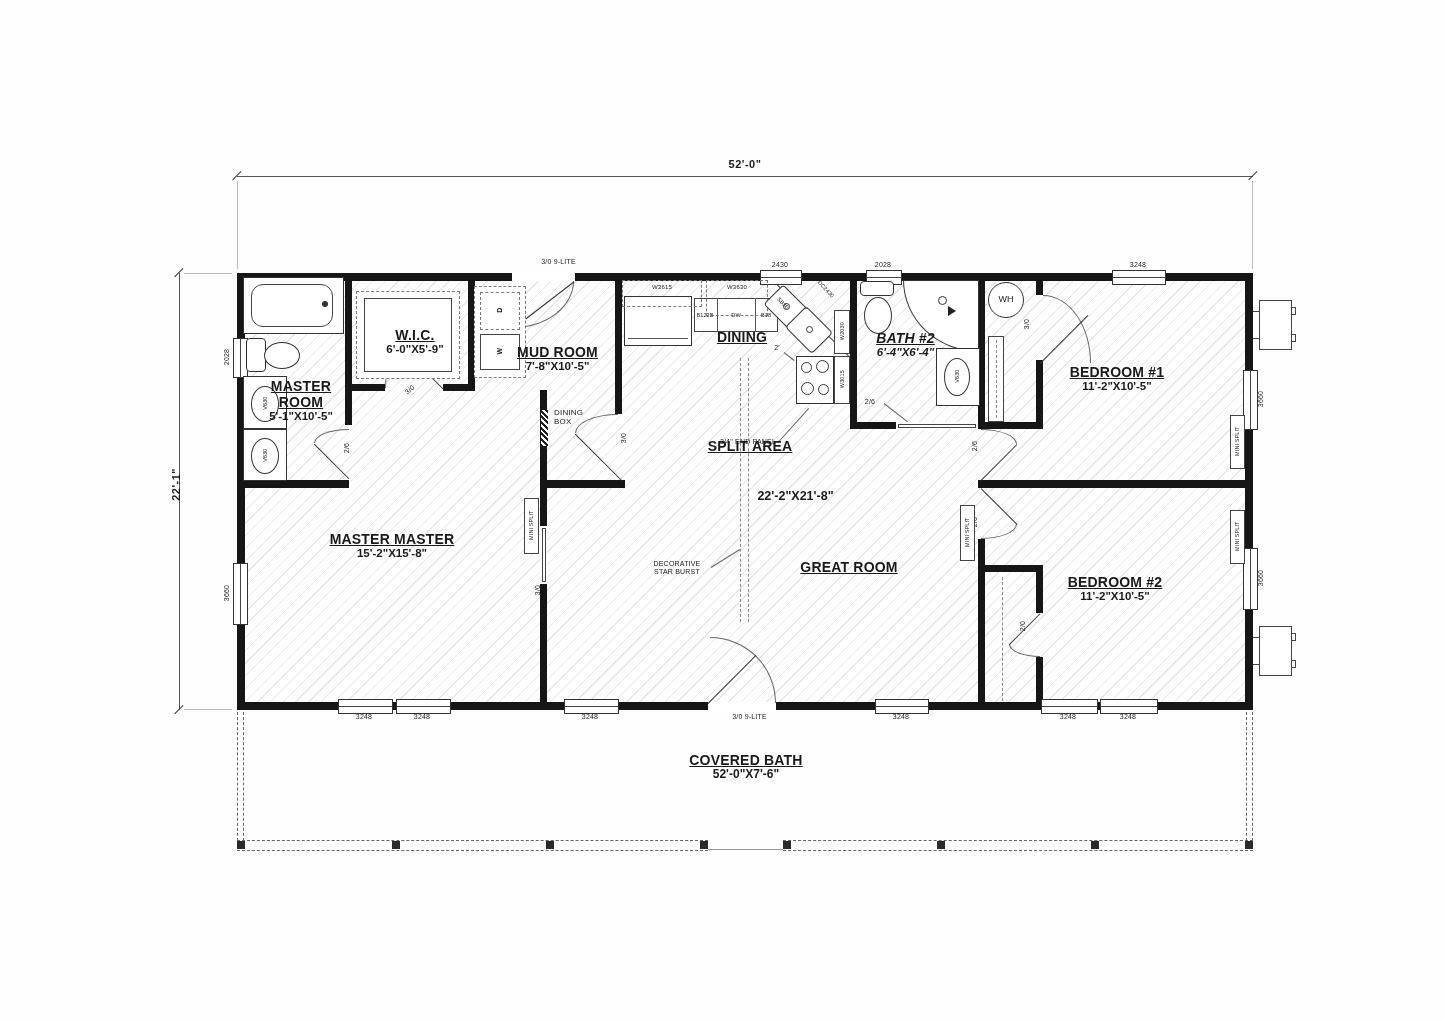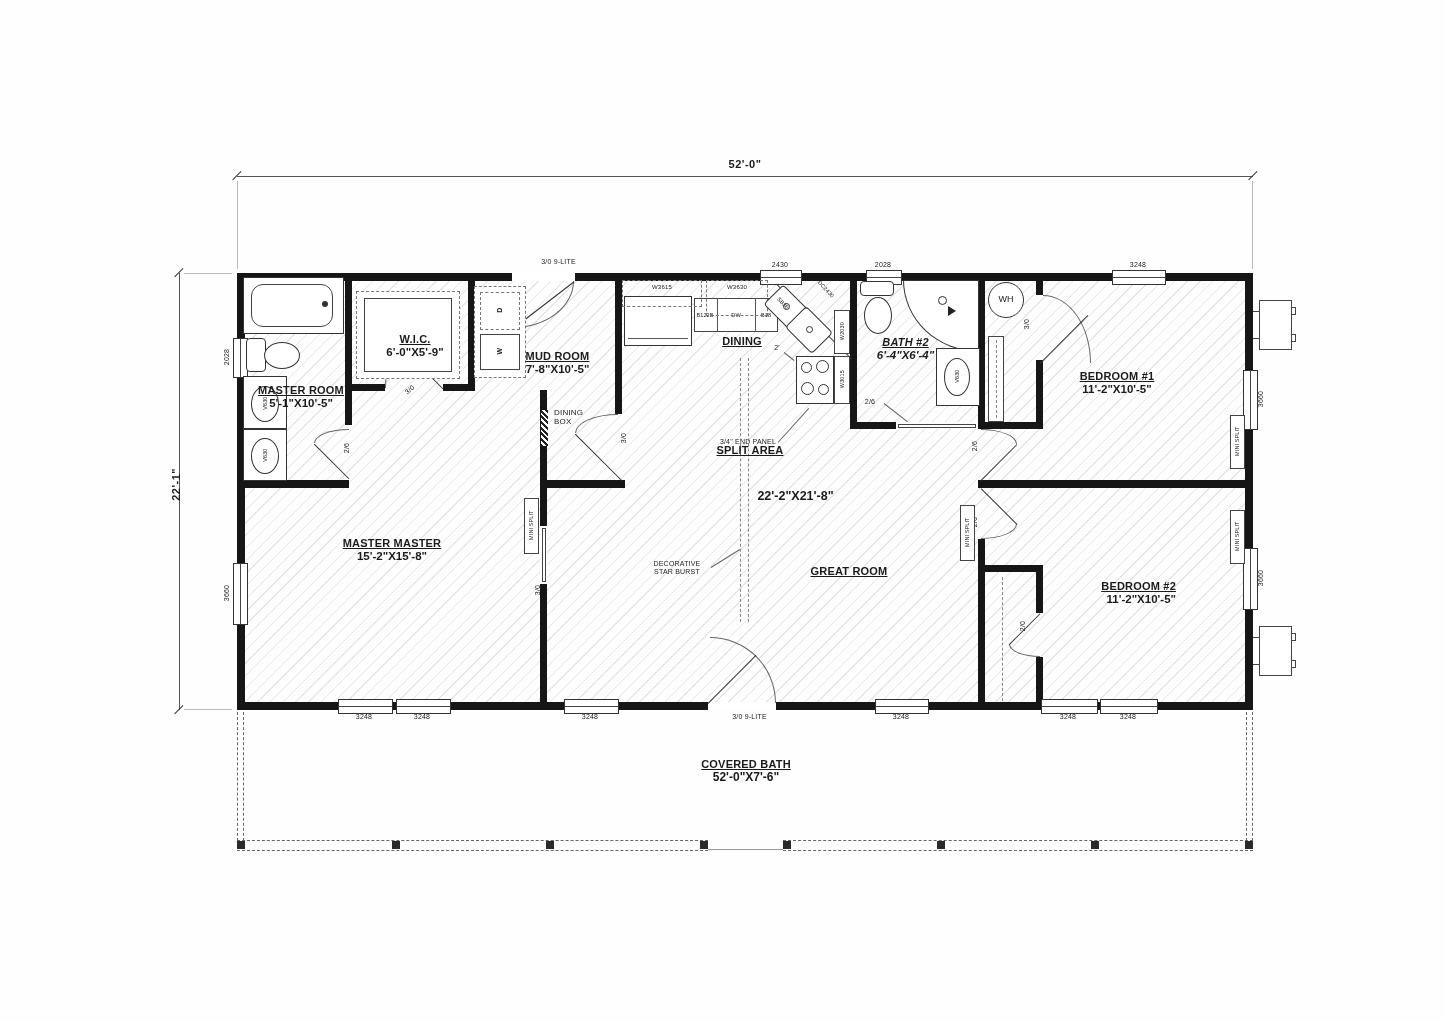--- a/index.html
+++ b/index.html
@@ -12,21 +12,21 @@
   .winv{position:absolute;background:linear-gradient(90deg,#fff 44%,#444 44% 56%,#fff 56%);border:1px solid #333;}
   .fix{position:absolute;background:#fff;border:1.4px solid #333;box-sizing:border-box;}
   .thin{position:absolute;background:#fff;border:1px solid #444;box-sizing:border-box;}
   .dashed{position:absolute;background:#fff;border:1px dashed #777;box-sizing:border-box;}
   .dashedt{position:absolute;border:1px dashed #777;box-sizing:border-box;background:transparent;}
   .ell{border-radius:50%;}
   .line{position:absolute;background:#333;height:1.3px;transform-origin:0 50%;}
   .xline{position:absolute;background:#999;}
   .arc{position:absolute;box-sizing:border-box;border:0 solid #666;background:transparent;}
   .lbl{position:absolute;text-align:center;line-height:1.15;}
-  .rname{font-weight:bold;font-size:11px;text-decoration:underline;letter-spacing:.2px;margin-top:6px;}
+  .rname{font-weight:bold;font-size:14px;text-decoration:underline;letter-spacing:.2px;}
   .rsize{font-weight:bold;font-size:11.5px;}
   .t7{font-size:7px;letter-spacing:.2px;}
   .t6{font-size:6px;letter-spacing:.2px;}
   .t55{font-size:5.5px;letter-spacing:.1px;}
   .rot{transform:rotate(-90deg);}
   .dim{font-weight:bold;font-size:11px;letter-spacing:.5px;}
   .tick{position:absolute;width:12px;height:1.4px;background:#333;transform:rotate(-45deg);}
   .post{position:absolute;width:8px;height:8px;background:#2a2a2a;}
   .rail{position:absolute;border-top:1.4px dashed #666;border-bottom:1.4px dashed #666;box-sizing:border-box;}
   .railv{position:absolute;border-left:1.4px dashed #666;border-right:1.4px dashed #666;box-sizing:border-box;}
@@ -287,21 +287,21 @@
   <div class="lbl" style="left:743px;top:489px;width:105px;">
     <div class="rsize" style="font-size:12.5px;">22'-2"X21'-8"</div>
   </div>
   <div class="lbl" style="left:790px;top:559px;width:118px;">
     <div class="rname">GREAT ROOM</div>
   </div>
   <div class="lbl" style="left:313px;top:531px;width:158px;">
     <div class="rname">MASTER MASTER</div>
     <div class="rsize">15'-2"X15'-8"</div>
   </div>
-  <div class="lbl" style="left:1054px;top:574px;width:122px;text-align:right;">
+  <div class="lbl" style="left:1054px;top:574px;width:122px;">
     <div class="rname">BEDROOM #2</div>
     <div class="rsize">11'-2"X10'-5"</div>
   </div>
 
   <div class="railv" style="left:237px;top:712px;width:7px;height:134px;"></div>
   <div class="railv" style="left:1246px;top:712px;width:7px;height:134px;"></div>
   <div class="rail" style="left:237px;top:840px;width:471px;height:11px;"></div>
   <div class="rail" style="left:783px;top:840px;width:470px;height:11px;"></div>
   <div class="xline" style="left:708px;top:849px;width:75px;height:1px;background:#999;"></div>
   <div class="post" style="left:237px;top:841px;"></div>

